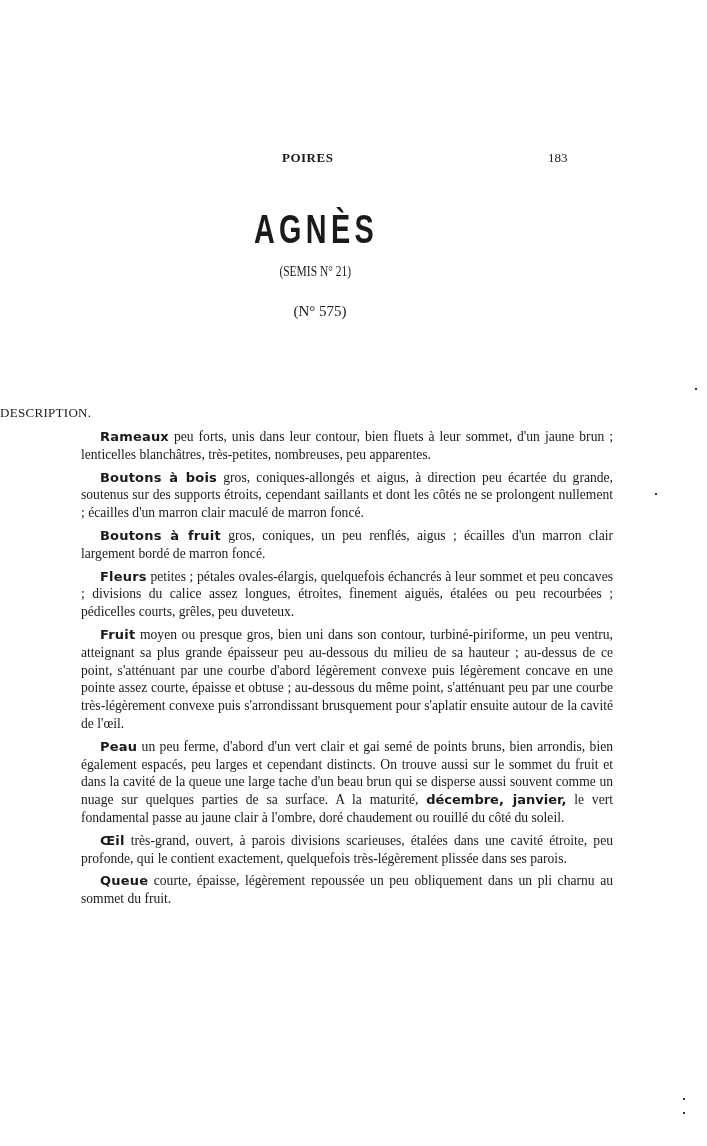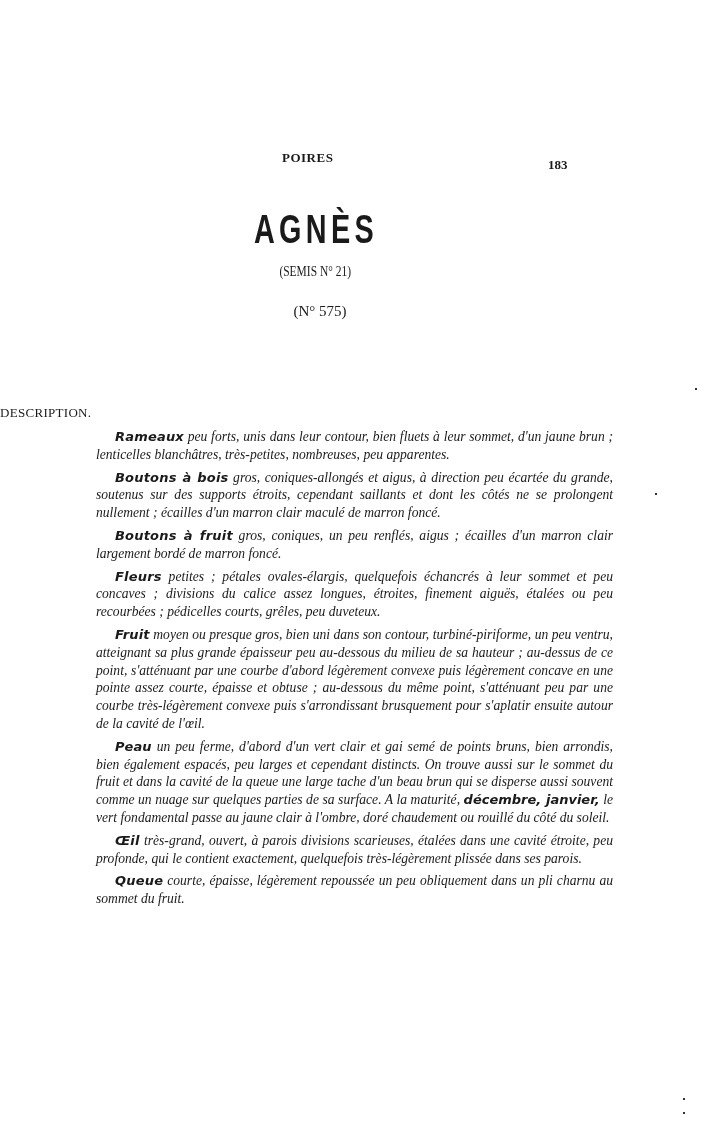--- a/index.html
+++ b/index.html
@@ -12,23 +12,22 @@
     .running-head {
       position: absolute; top: 150px; left: 0; width: 575px; height: 20px;
     }
     .running-title {
       position: absolute; left: 282px; top: 0;
       font-family: "Liberation Serif", serif; font-weight: bold;
       font-size: 13px; letter-spacing: 0.5px;
     }
     .page-number {
       position: absolute; left: 548px; top: 0;
-      font-family: "Liberation Serif", serif; font-weight: bold;
+      font-family: "Liberation Serif", serif; font-weight: normal;
       font-size: 13px;
-      margin-top: 7px;
     }
     .title {
       position: absolute; top: 205px; left: 0; width: 620px; text-align: center;
       font-family: "Liberation Sans", sans-serif; font-weight: bold;
       font-size: 40px; letter-spacing: 6px; transform: scaleX(0.72); transform-origin: 316px 0;
       line-height: 48px; padding-left: 12px; box-sizing: border-box;
     }
     .subtitle {
       position: absolute; top: 264px; left: 0; width: 620px; text-align: center;
       font-family: "Liberation Serif", serif; font-size: 14px;
@@ -46,21 +45,21 @@
     .obs-label { font-variant: small-caps; }
     .desc-heading {
       position: absolute; top: 405px; left: 0; width: 640px; 
       font-family: "Liberation Serif", serif; font-size: 13px; letter-spacing: 0.3px;
     }
     .description {
       position: absolute; top: 428px; left: 81px; width: 532px;
       font-family: "Liberation Serif", serif; font-size: 13.6px; line-height: 17.8px;
     }
     .entry {
-      margin: 0 0 5px 15px; text-align: justify; text-indent: 19px; font-style: italic;
+      margin: 0 0 5px 0; text-align: justify; text-indent: 19px;
     }
     .term {
       font-family: "DejaVu Sans", sans-serif; font-weight: bold; font-size: 13px;
       letter-spacing: 0.2px;
     }
     .bold-inline {
       font-family: "DejaVu Sans", sans-serif; font-weight: bold; font-size: 13px;
     }
     .speck { position: absolute; width: 2px; height: 2px; background: #333; }
   </style>

